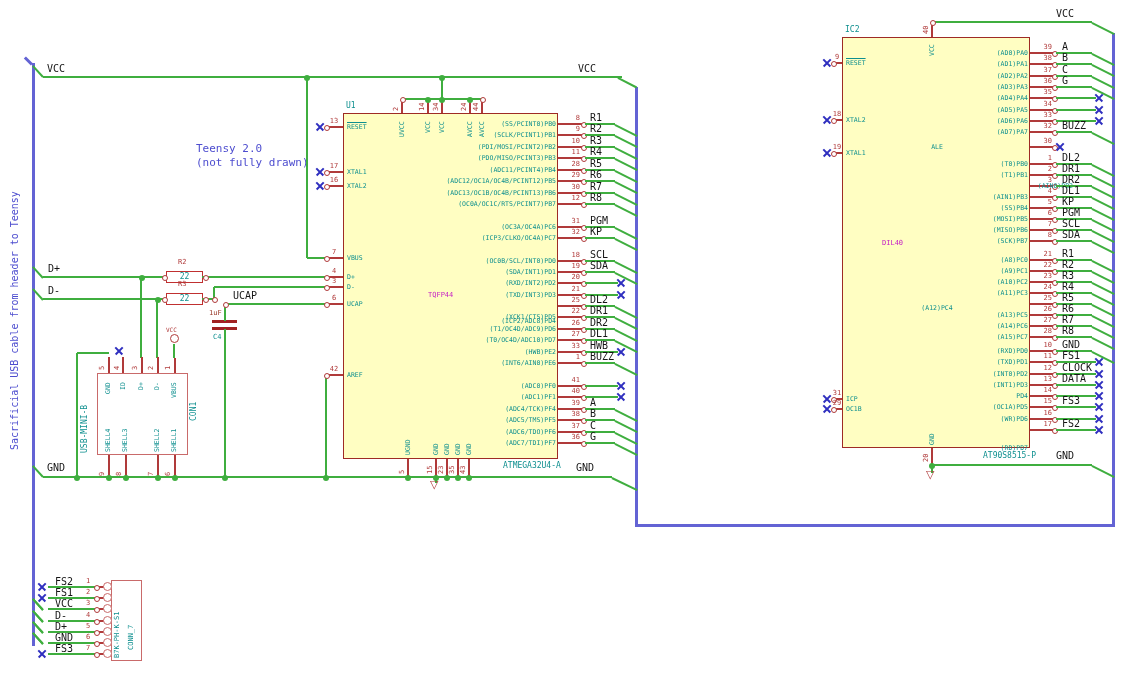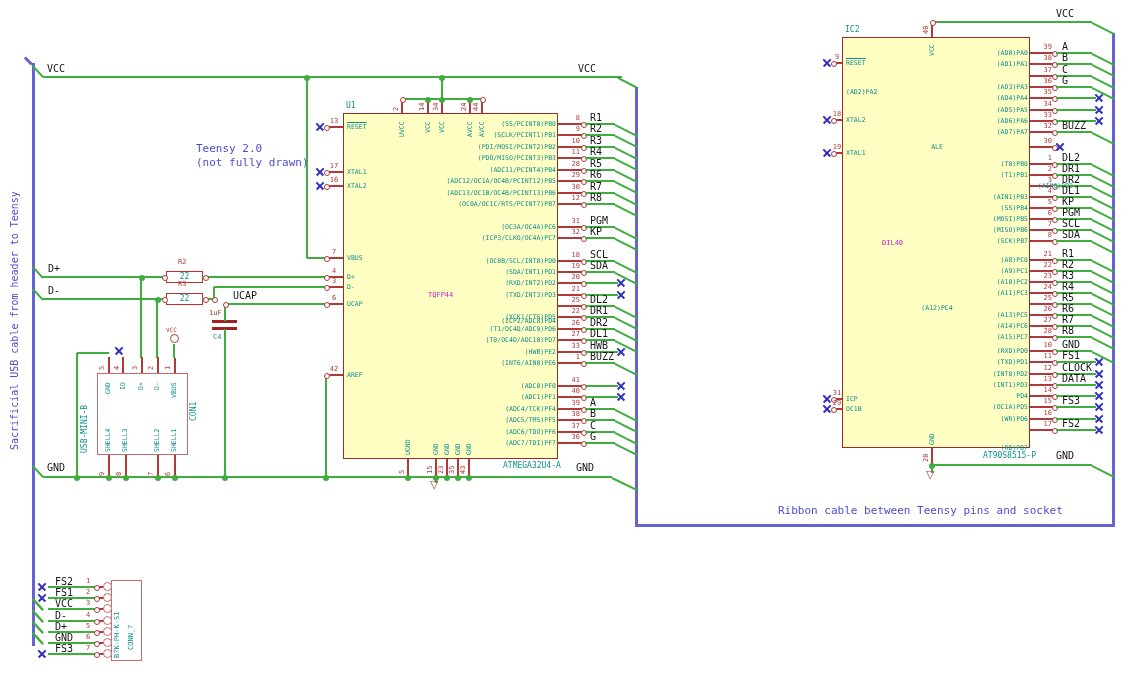--- a/index.html
+++ b/index.html
@@ -75,21 +75,20 @@
   <div class="valtext" style="left:213px;top:333px;color:#0e8f8f;">C4</div>
 
   <div class="vccsym" style="left:170px;top:334px;"></div>
   <div class="vcctxt" style="left:166px;top:326px;">VCC</div>
 
   <div class="note vtext" style="left:8px;top:450px;font-size:10px;">Sacrificial USB cable from header to Teensy</div>
   <div class="note" style="left:196px;top:142px;">
     <div>Teensy 2.0</div>
     <div>(not fully drawn)</div>
   </div>
-  <div class="note" style="left:778px;top:504px;">Ribbon cable between Teensy pins and socket</div>
 <div class="wh" style="left: 43px; top: 76px; width: 579px;"></div>
     <div class="wh" style="left: 401px; top: 98px; width: 81px;"></div>
     <div class="wh" style="left: 307px; top: 257px; width: 18px;"></div>
     <div class="wh" style="left: 43px; top: 276px; width: 123px;"></div>
     <div class="wh" style="left: 202px; top: 276px; width: 123px;"></div>
     <div class="wh" style="left: 43px; top: 298px; width: 123px;"></div>
     <div class="wh" style="left: 202px; top: 298px; width: 13px;"></div>
     <div class="wh" style="left: 214px; top: 286px; width: 111px;"></div>
     <div class="wh" style="left: 224px; top: 303px; width: 101px;"></div>
     <div class="wh" style="left: 43px; top: 476px; width: 569px;"></div>
@@ -370,21 +369,21 @@
     <div class="sh" style="left: 1030px; top: 63px; width: 26px;"></div>
     <div class="ep" style="left: 1052px; top: 62px;"></div>
     <div class="pinnum" style="left: 1028px; top: 54px; width: 24px; text-align: right;">38</div>
     <div class="pinname" style="left: 846px; top: 60px; width: 182px; text-align: right;">(AD1)PA1</div>
     <div class="wh" style="left: 1056px; top: 63px; width: 36px;"></div>
     <div class="wd" style="left: 1092px; top: 64px; width: 25px; transform: rotate(26.6deg);"></div>
     <div class="netlabel" style="left: 1062px; top: 52px;">B</div>
     <div class="sh" style="left: 1030px; top: 75px; width: 26px;"></div>
     <div class="ep" style="left: 1052px; top: 74px;"></div>
     <div class="pinnum" style="left: 1028px; top: 66px; width: 24px; text-align: right;">37</div>
-    <div class="pinname" style="left: 846px; top: 88px; width: 182px; ">(AD2)PA2</div>
+    <div class="pinname" style="left: 846px; top: 72px; width: 182px; text-align: right;">(AD2)PA2</div>
     <div class="wh" style="left: 1056px; top: 75px; width: 36px;"></div>
     <div class="wd" style="left: 1092px; top: 76px; width: 25px; transform: rotate(26.6deg);"></div>
     <div class="netlabel" style="left: 1062px; top: 64px;">C</div>
     <div class="sh" style="left: 1030px; top: 86px; width: 26px;"></div>
     <div class="ep" style="left: 1052px; top: 85px;"></div>
     <div class="pinnum" style="left: 1028px; top: 77px; width: 24px; text-align: right;">36</div>
     <div class="pinname" style="left: 846px; top: 83px; width: 182px; text-align: right;">(AD3)PA3</div>
     <div class="wh" style="left: 1056px; top: 86px; width: 36px;"></div>
     <div class="wd" style="left: 1092px; top: 87px; width: 25px; transform: rotate(26.6deg);"></div>
     <div class="netlabel" style="left: 1062px; top: 75px;">G</div>

